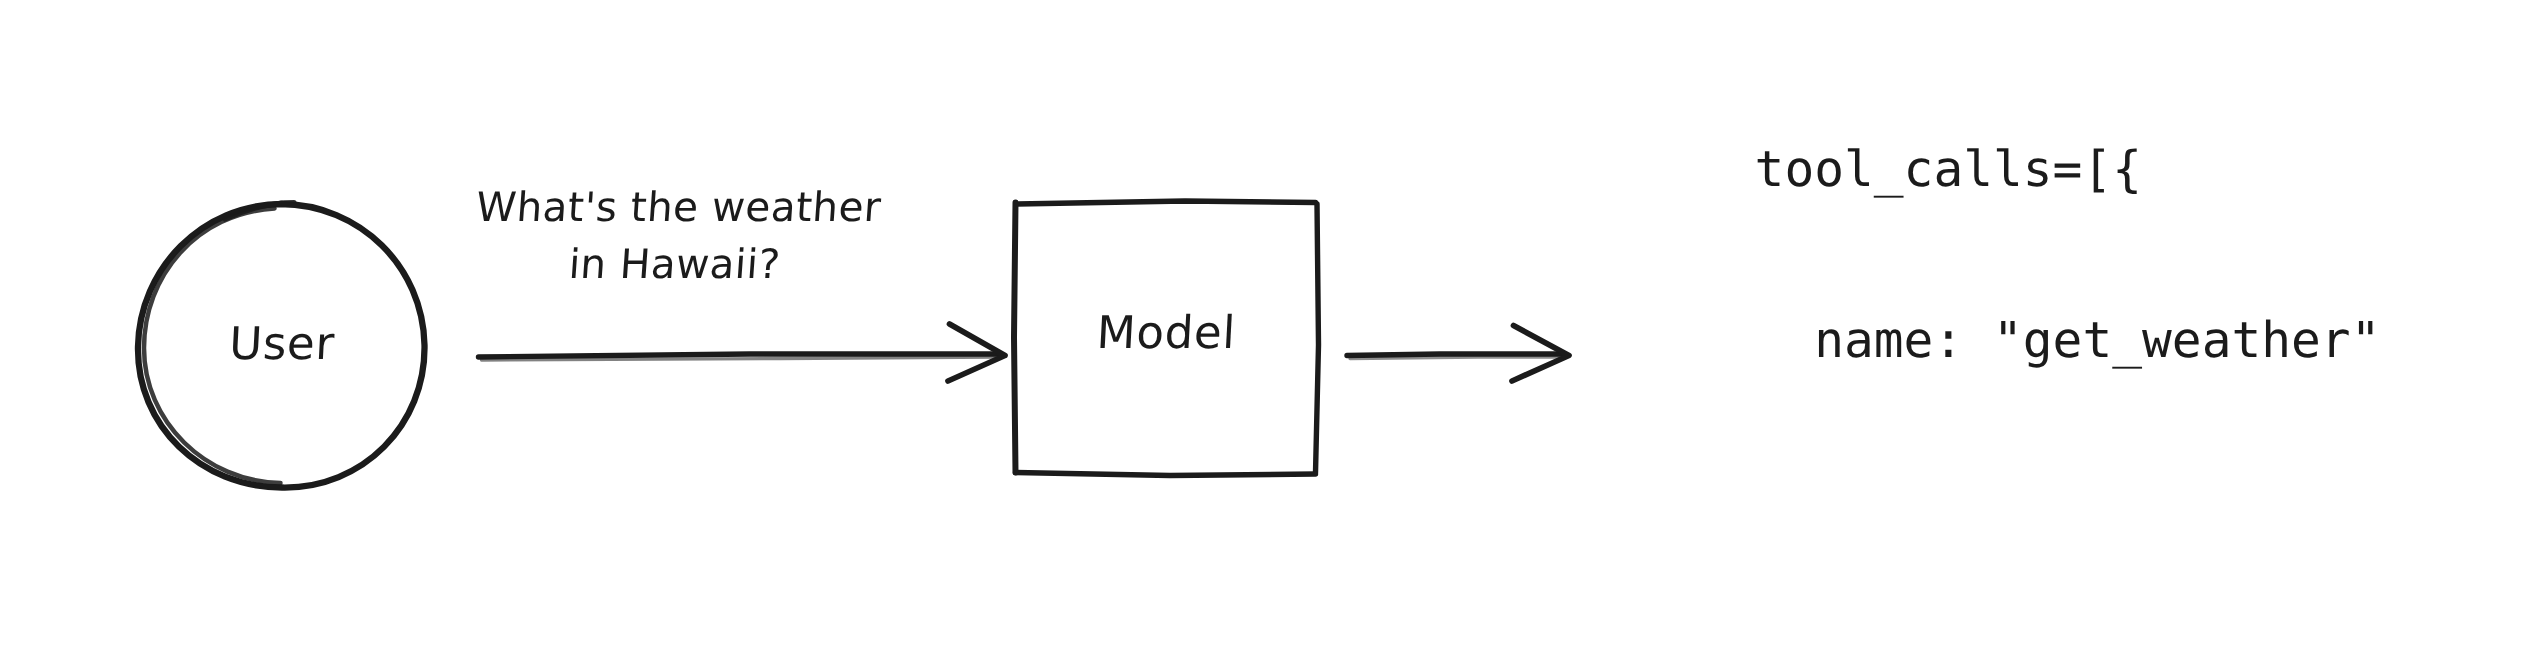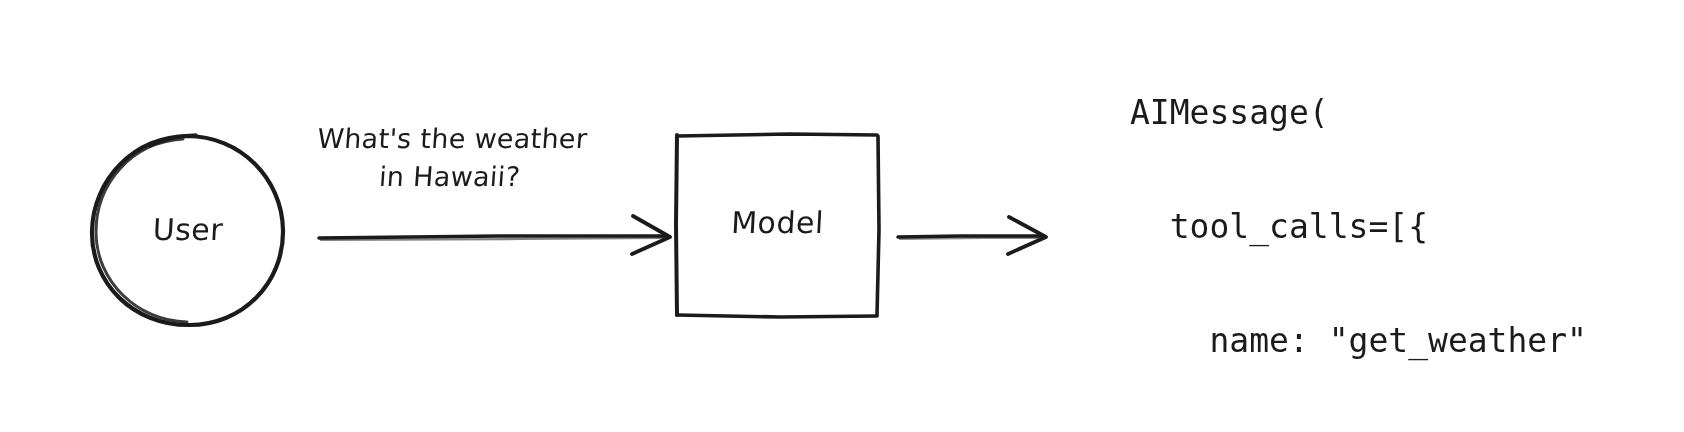--- a/index.html
+++ b/index.html
@@ -131,21 +131,20 @@
   <div class="node-label" id="user-label">User</div>
 
   <div class="node-label" id="model-label">Model</div>
 
   <div id="edge-label">
     <span class="l1">What's the weather</span>
     <span class="l2">in Hawaii?</span>
   </div>
 
   <div id="code-block">
-    <span class="code-line">AIMessage(</span>
     <span class="code-line">  tool_calls=[{</span>
     <span class="code-line">    name: "get_weather"</span>
     
     
     
     
     
     
     
   </div>

